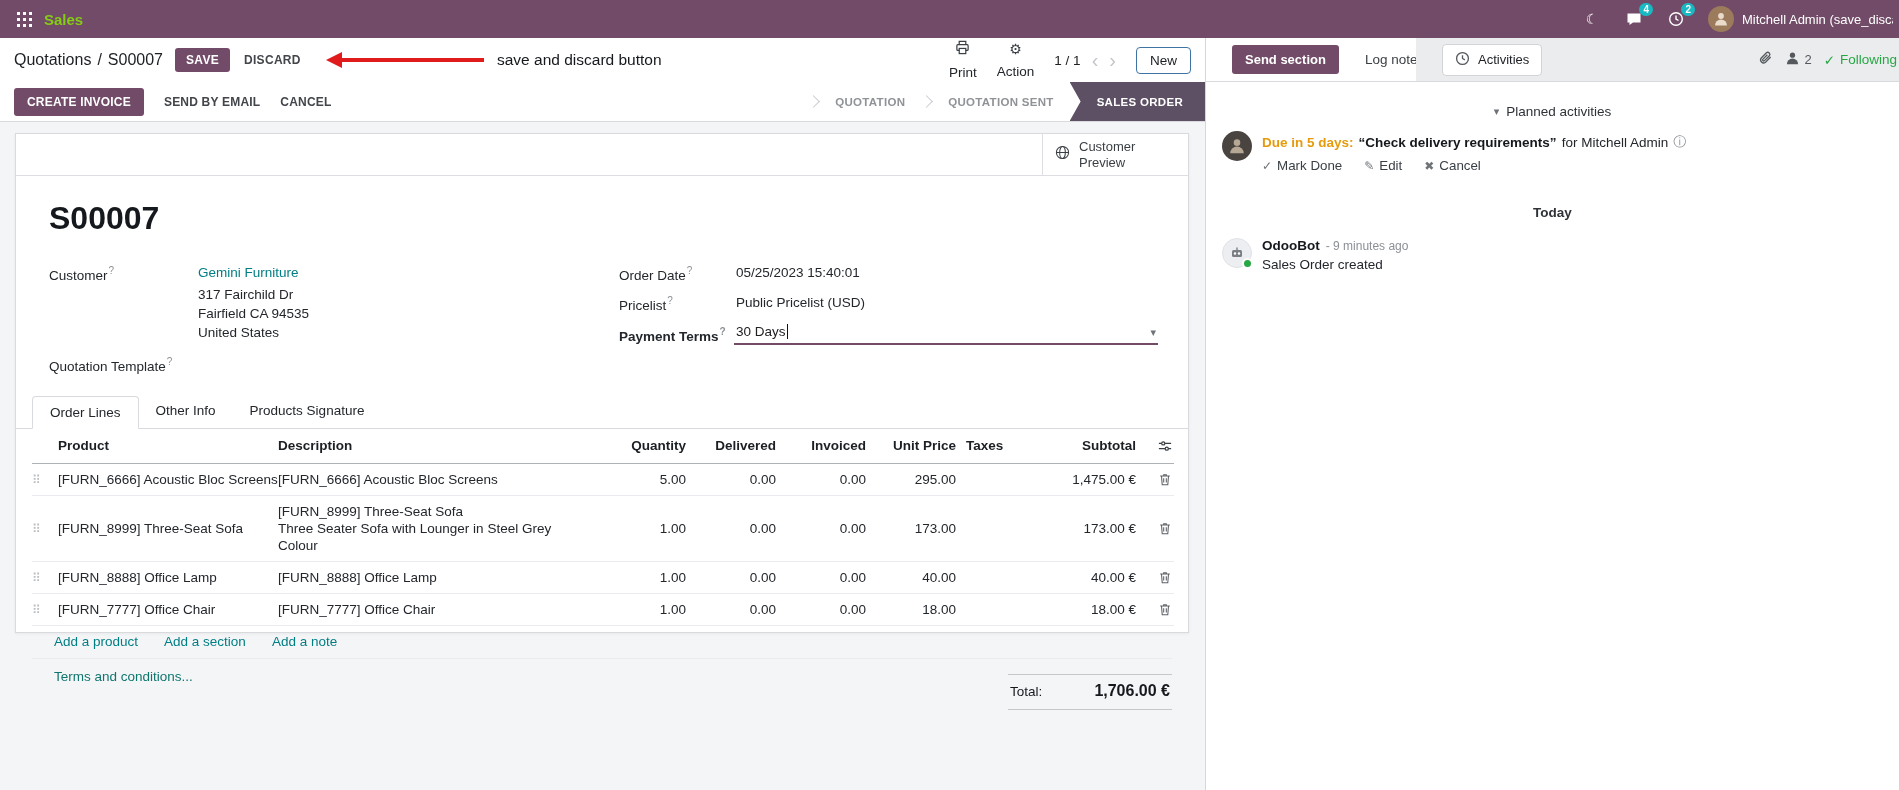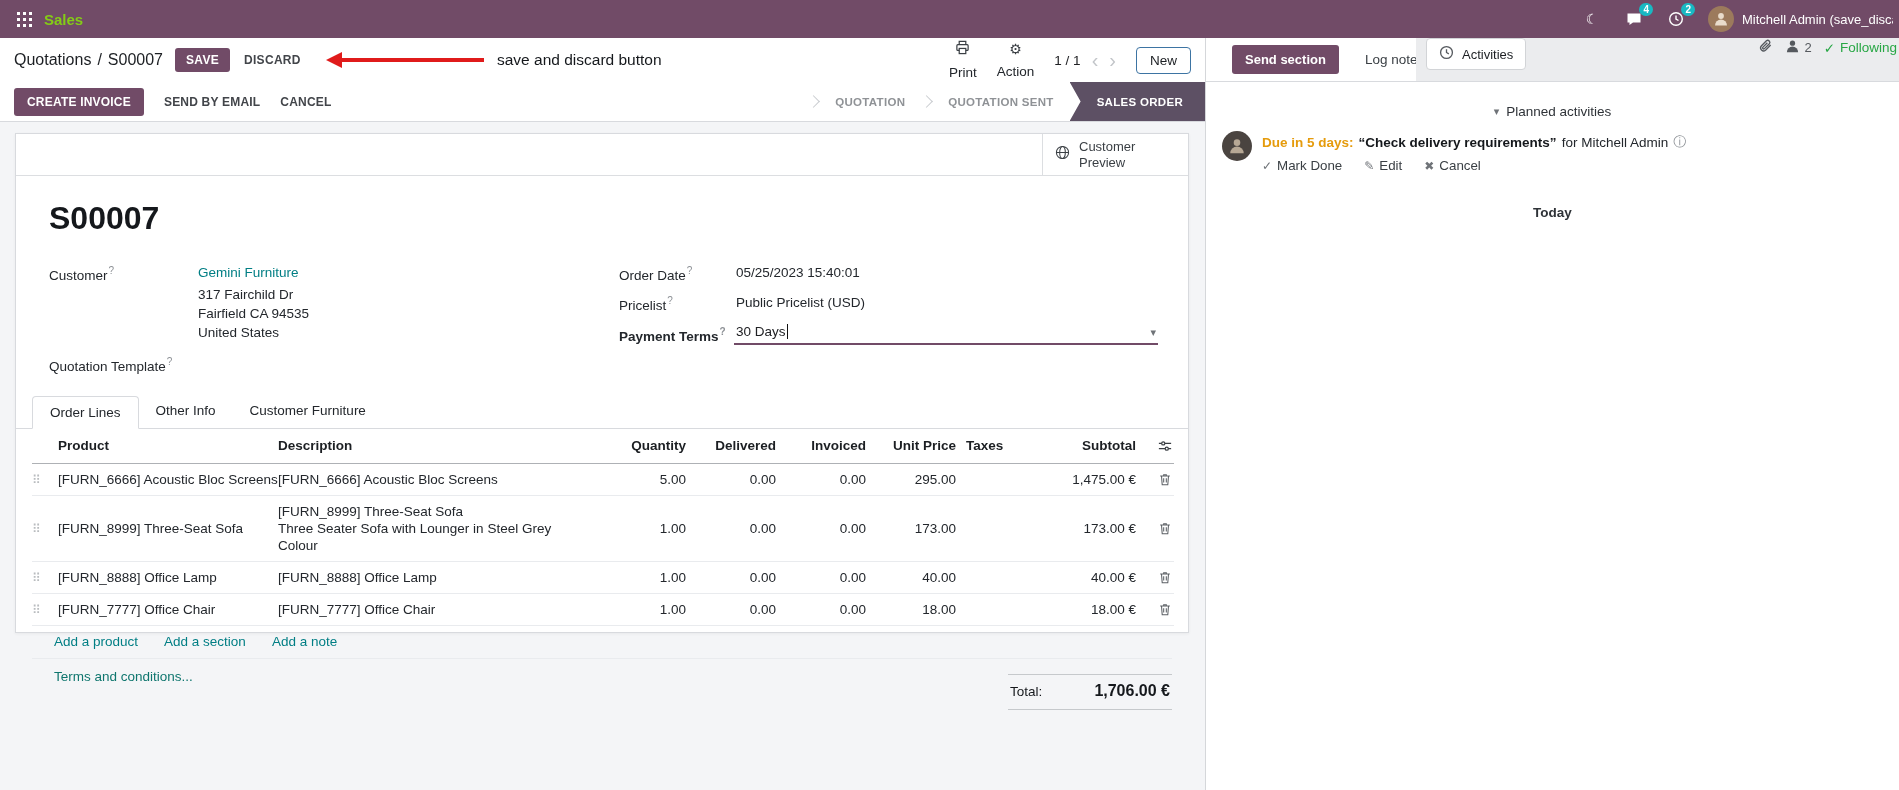--- a/index.html
+++ b/index.html
@@ -106,21 +106,21 @@
   .terms { position: absolute; left: 22px; top: 10px; color: #0f766e; }
   .total-box { position: absolute; right: 0; top: 15px; width: 164px; border-top: 1px solid #c6c9cc; border-bottom: 1px solid #c6c9cc; padding: 7px 2px 9px; display: flex; justify-content: space-between; align-items: baseline; }
   .total-lab { font-size: 13.5px; color: #15181c; }
   .total-val { font-size: 16px; font-weight: 700; color: #15181c; }
 
   
   .chatter { flex: 1; background: #fff; border-left: 1px solid #d5d7da; display: flex; flex-direction: column; overflow: hidden; }
   .chatter-top { height: 44px; position: relative; border-bottom: 1px solid #d8dade; display: flex; align-items: center; padding-left: 26px; background: #fff; flex: none; }
   .btn-send { background: #714B67; color: #fff; font-size: 13px; font-weight: 600; padding: 7px 13px; border-radius: 3px; }
   .btn-lognote { margin-left: 26px; color: #3a3f44; font-size: 13.5px; }
-  .act-strip { position: absolute; left: 210px; right: 0; top: 0; bottom: 0; background: #ebecee; display: flex; align-items: flex-start; padding-left: 10px; }
+  .act-strip { position: absolute; left: 210px; right: 0; top: 0; bottom: 0; background: #ebecee; display: flex; align-items: center; padding-left: 26px; }
   .act-tab { background: #fff; border: 1px solid #d2d4d7; border-radius: 4px; padding: 6px 12px; display: flex; align-items: center; gap: 8px; font-size: 13px; color: #1c1f23; }
   .strip-right { margin-left: auto; display: flex; align-items: center; gap: 12px; padding-right: 2px; color: #55595e; }
   .followers { display: flex; align-items: center; gap: 4px; font-size: 13px; color: #55595e; }
   .following { display: flex; align-items: center; gap: 5px; color: #28a745; font-size: 13.5px; white-space: nowrap; }
 
   .chatter-body { flex: 1; }
   .planned-head { display: flex; justify-content: center; align-items: center; gap: 7px; margin-top: 22px; font-weight: 500; color: #2f3338; font-size: 13.5px; }
   .caret { color: #6f7378; font-size: 11px; }
   .activity { display: flex; gap: 10px; padding-left: 16px; margin-top: 12px; }
   .av { width: 30px; height: 30px; border-radius: 50%; flex: none; display: flex; align-items: center; justify-content: center; position: relative; }
@@ -281,21 +281,21 @@
           <div class="f-pt-field">
             <span>30 Days</span>
             <span class="cursor"></span>
             <span class="f-pt-caret">▾</span>
           </div>
         </div>
 
         <div class="tabs">
           <div class="tab active">Order Lines</div>
           <div class="tab">Other Info</div>
-          <div class="tab">Customer Furniture</div>
+          <div class="tab">Products Signature</div>
         </div>
 
         <table class="ol-table">
           <colgroup>
             <col style="width:26px">
               <col style="width:220px">
               <col>
               <col style="width:100px">
               <col style="width:90px">
               <col style="width:90px">
@@ -498,15 +498,33 @@
             <button class="act-btn">
                 <span class="ic">✖</span>
                 <span>Cancel</span>
               </button>
           </div>
         </div>
       </div>
 
       <div class="day-sep">Today</div>
 
+      <div class="message">
+        <span class="av av-bot">
+          <svg width="16" height="16" viewBox="0 0 16 16" fill="#7a7f85">
+              <rect x="3" y="5" width="10" height="7" rx="1.5"></rect>
+              <circle cx="6" cy="8.5" r="1.2" fill="#fff"></circle>
+              <circle cx="10" cy="8.5" r="1.2" fill="#fff"></circle>
+              <rect x="7.3" y="2.5" width="1.4" height="2.5"></rect>
+            </svg>
+          <span class="bot-dot"></span>
+        </span>
+        <div>
+          <div class="msg-head">
+            <span class="msg-author">OdooBot</span>
+            <span class="msg-time">- 9 minutes ago</span>
+          </div>
+          <div class="msg-body">Sales Order created</div>
+        </div>
+      </div>
     </div>
   </aside>
 </div>
 
 </body></html>

